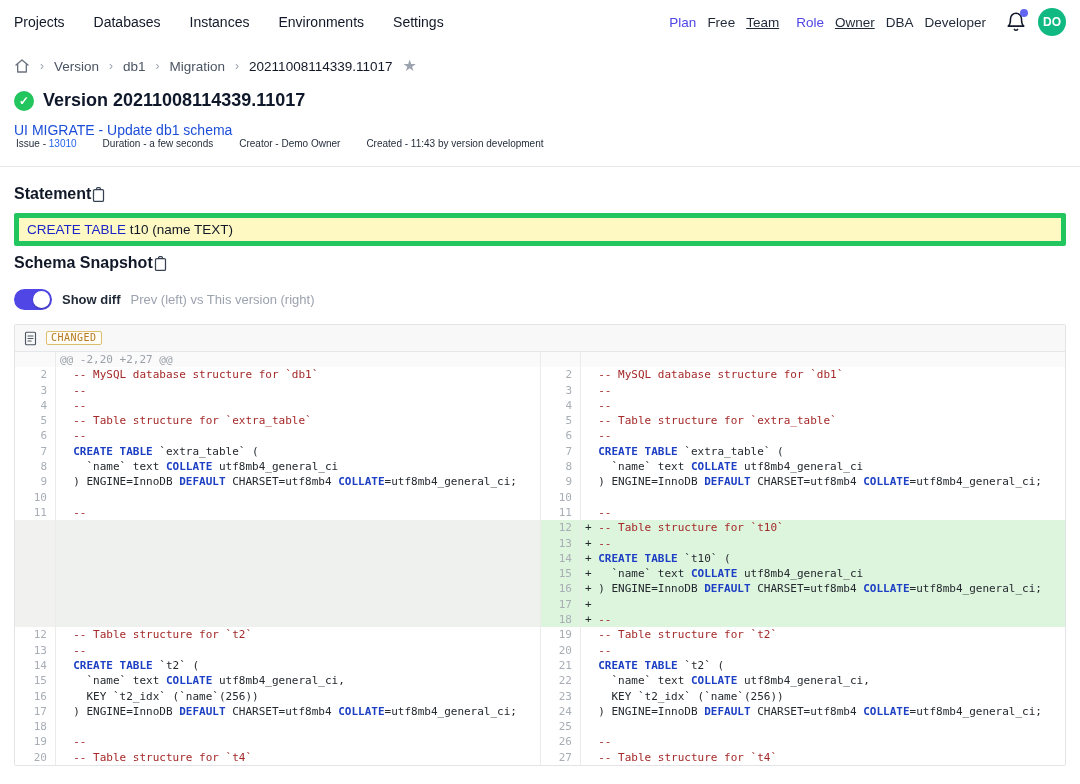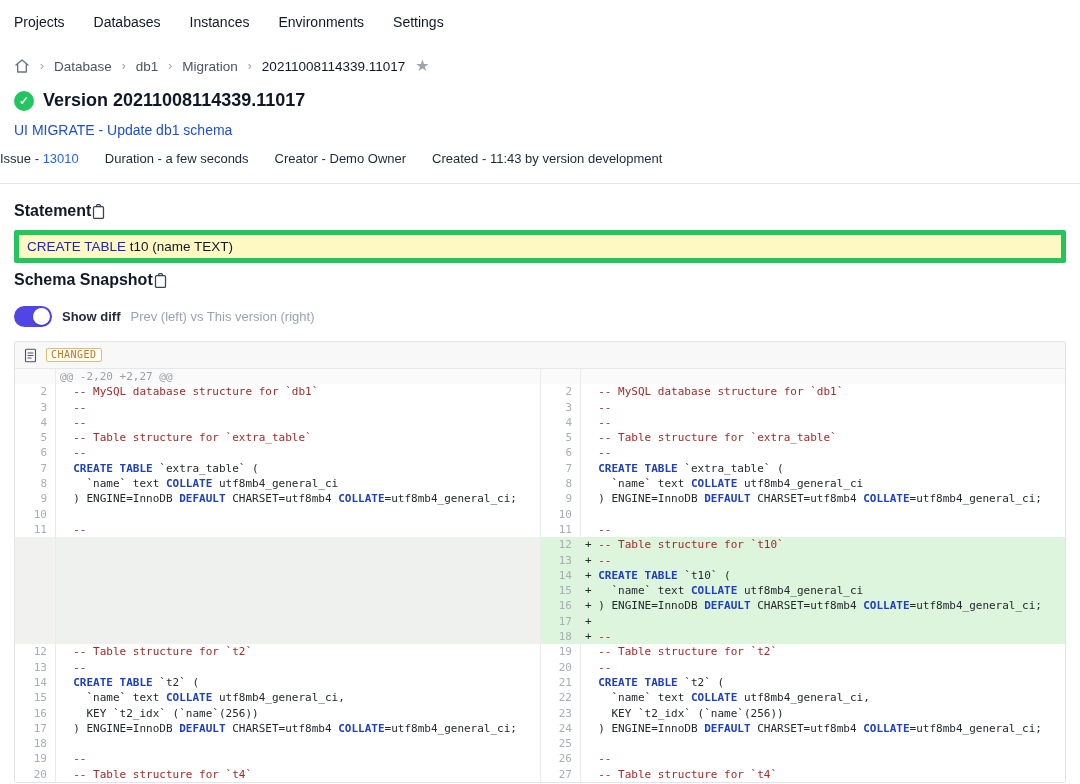--- a/index.html
+++ b/index.html
@@ -28,21 +28,21 @@
   .chev { color: #9ca3af; font-size: 12px; }
   .star { color: #9ca3af; font-size: 16px; line-height: 1; cursor: pointer; }
   .home-icon svg { display: block; }
 
   
   .version-row { display: flex; align-items: center; gap: 9px; padding: 0 14px; margin-top: 13px; }
   .check-circle { width: 20px; height: 20px; border-radius: 50%; background: #22c55e; color: #fff;
     display: flex; align-items: center; justify-content: center; font-size: 12px; font-weight: 700; }
   .page-title { font-size: 18px; font-weight: 700; color: #0f172a; }
   .subtitle { padding: 0 14px; margin-top: 11px; font-size: 14px; color: #1d4ed8; }
-  .meta-row { padding: 0 0; margin-top: 13px; font-size: 13px; color: #1f2937;
+  .meta-row { padding: 0 16px; font-size: 10px; color: #1f2937;
     display: flex; gap: 26px; }
   .meta-link { color: #2563eb; text-decoration: none; cursor: pointer; }
 
   .divider { margin-top: 17px; border-top: 1px solid #e5e7eb; }
 
   
   .section-heading { display: flex; align-items: center; padding: 0 14px; margin-top: 18px; }
   .section-heading .label { font-size: 16px; font-weight: 700; color: #111827; }
   .copy-icon { cursor: pointer; display: flex; }
   .statement-box { margin: 10px 14px 0 14px; border: 5px solid #22c55e; border-radius: 2px;
@@ -84,31 +84,48 @@
 <body>
 
 <div class="navbar">
   <div class="nav-left">
     <span class="nav-item">Projects</span>
     <span class="nav-item">Databases</span>
     <span class="nav-item">Instances</span>
     <span class="nav-item">Environments</span>
     <span class="nav-item">Settings</span>
   </div>
+  <div class="nav-right">
+    <span class="accent">Plan</span>
+    <span>Free</span>
+    <span class="underlined">Team</span>
+    <span class="accent" style="margin-left:6px">Role</span>
+    <span class="underlined">Owner</span>
+    <span>DBA</span>
+    <span>Developer</span>
+    <span class="bell-wrap">
+      <svg width="22" height="22" viewBox="0 0 24 24" fill="none" stroke="#111827" stroke-width="1.7">
+        <path d="M6 8.5a6 6 0 0 1 12 0c0 6.5 2.5 8 2.5 8h-17s2.5-1.5 2.5-8"></path>
+        <path d="M10.3 20a1.95 1.95 0 0 0 3.4 0"></path>
+      </svg>
+      <span class="bell-dot"></span>
+    </span>
+    <span class="avatar">DO</span>
+  </div>
 </div>
 
 <div class="breadcrumb">
   <span class="home-icon">
     <svg width="16" height="16" viewBox="0 0 24 24" fill="none" stroke="#6b7280" stroke-width="2">
       <path d="M3 10.5 12 3l9 7.5"></path>
         <path d="M5.5 9.5V21h13V9.5"></path>
     </svg>
   </span>
   <span class="chev">›</span>
-  <span class="crumb">Database</span>
+  <span class="crumb">Version</span>
   <span class="chev">›</span>
   <span class="crumb">db1</span>
   <span class="chev">›</span>
   <span class="crumb">Migration</span>
   <span class="chev">›</span>
   <span class="crumb last">20211008114339.11017</span>
   <span class="star">★</span>
 </div>
 
 <div class="version-row">

